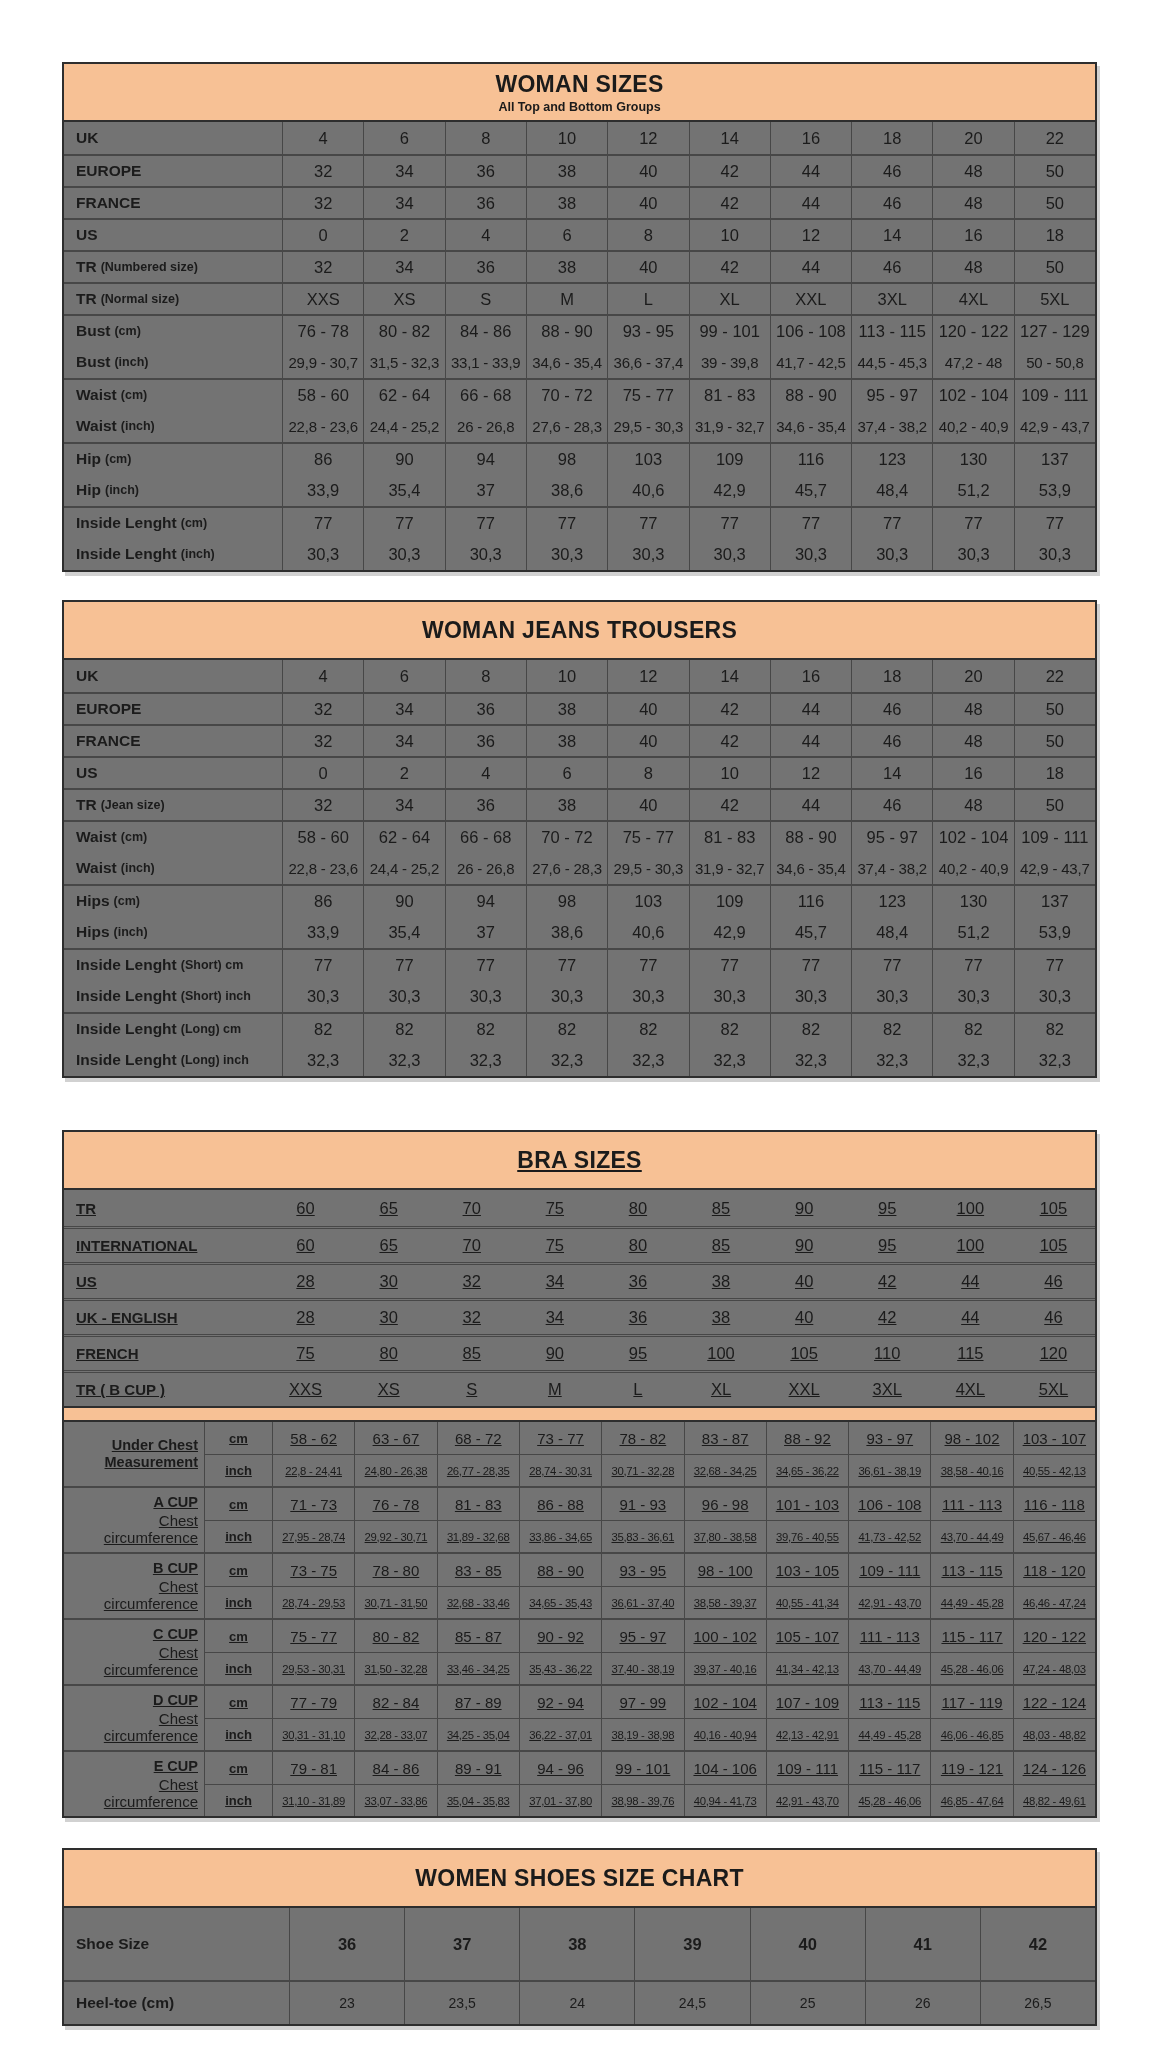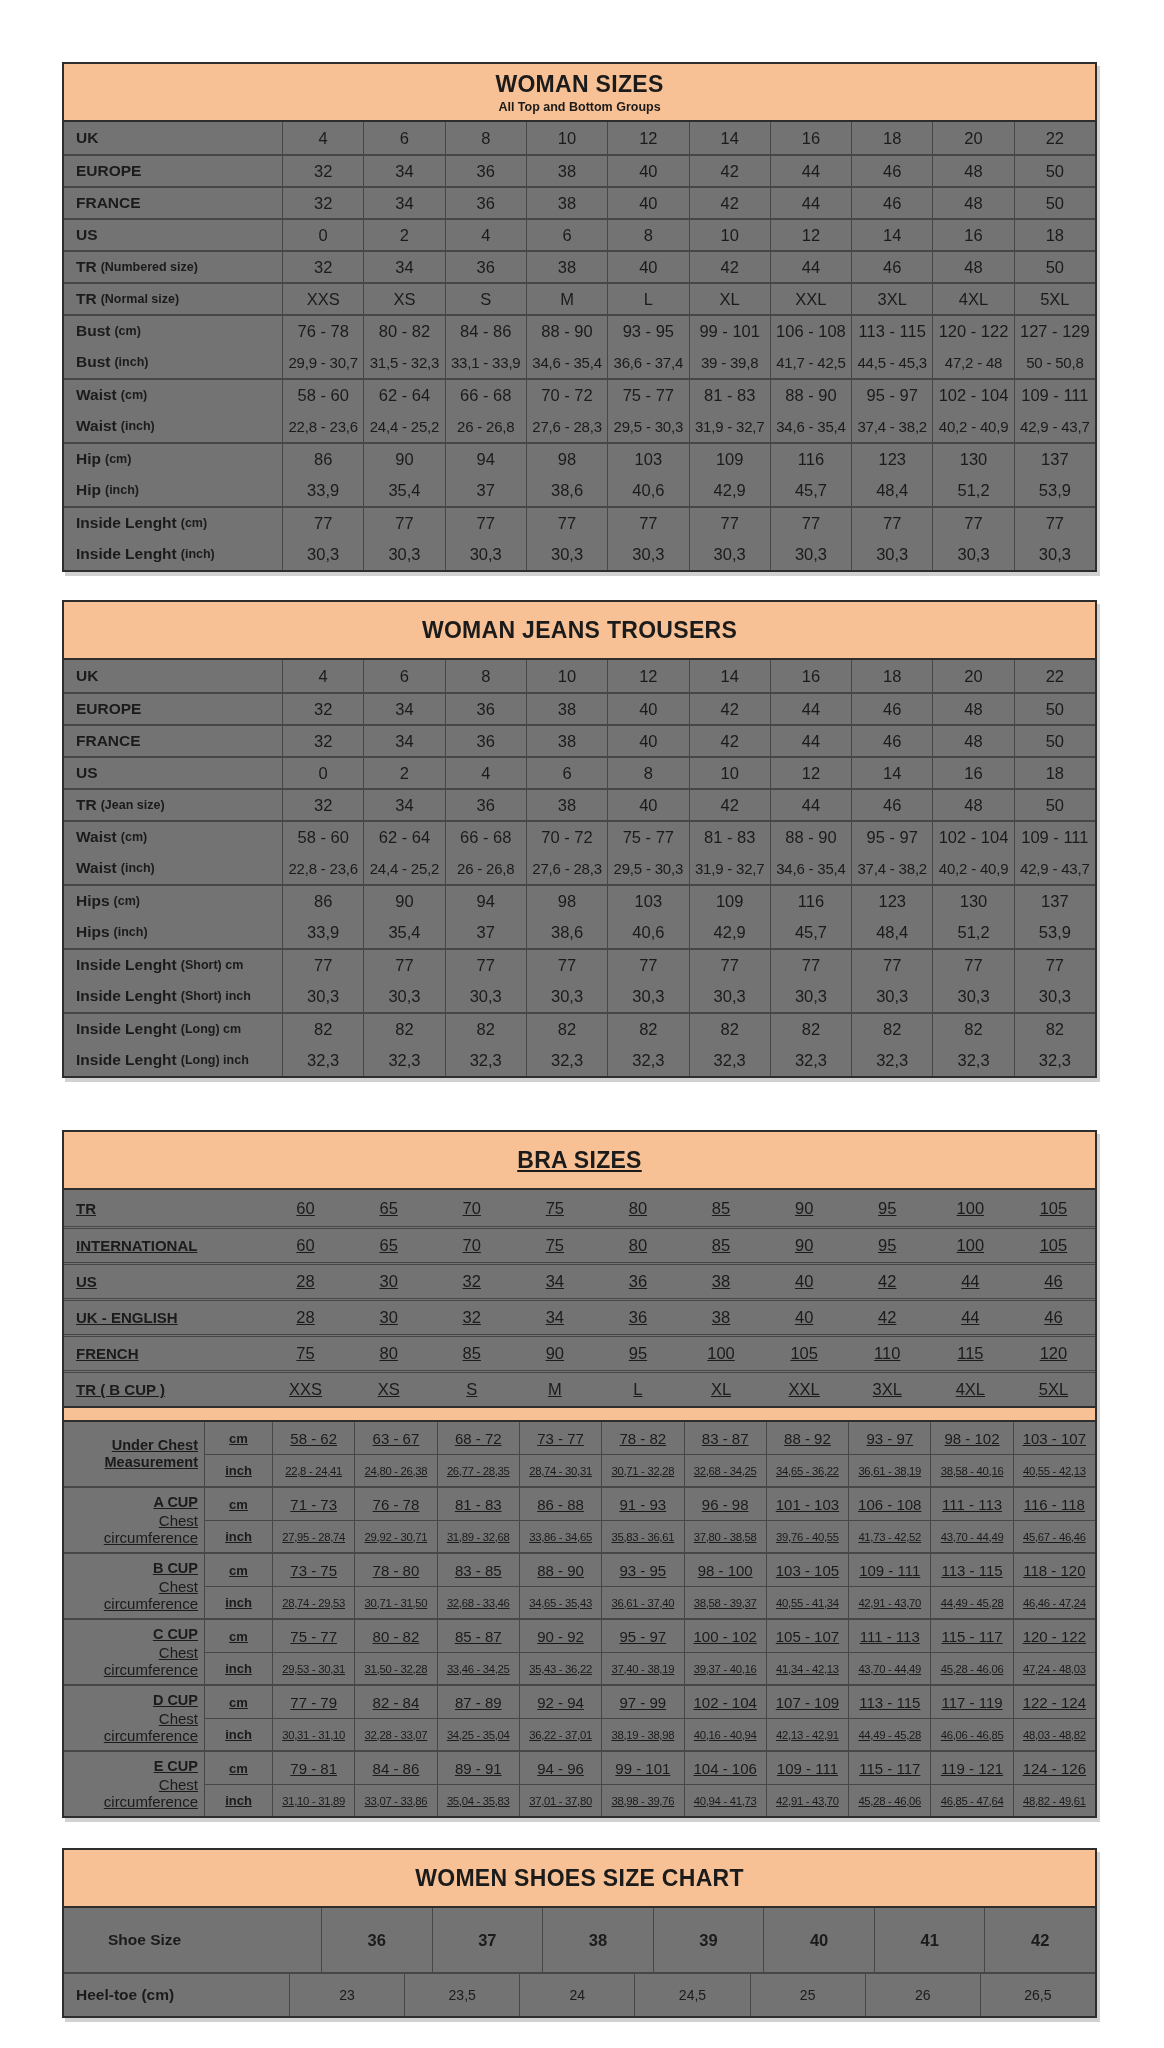--- a/index.html
+++ b/index.html
@@ -43,21 +43,21 @@
   .size-sm .val{font-size:15px;letter-spacing:-0.2px;}
   .size-md .val{font-size:14px;}
   .boldv .val{font-weight:700;}
   
   #t-woman .row, #t-jeans .row{grid-template-columns:218px repeat(10,1fr);height:32px;}
   #t-bra .band .row{grid-template-columns:200px repeat(10,1fr);height:36px;}
   #t-bra .band .row .cell + .cell{border-left:none;}
   #t-bra .band .sep-line{border-top:3px double var(--bd);}
   #t-bra .band .lab-main{font-size:15px;}
   #t-shoes .row{grid-template-columns:225px repeat(7,1fr);}
-  #t-shoes .rows .row:nth-child(1){height:64px;padding-left:32px;}
+  #t-shoes .rows .row:nth-child(1){height:72px;}
   #t-shoes .rows .row:nth-child(2){height:44px;}
   
   .strip{
     height:16px;background:var(--peach);
     border-top:2px solid var(--bds);
     border-bottom:2px solid var(--bds);
   }
   
   .cup-group{
     display:grid;

